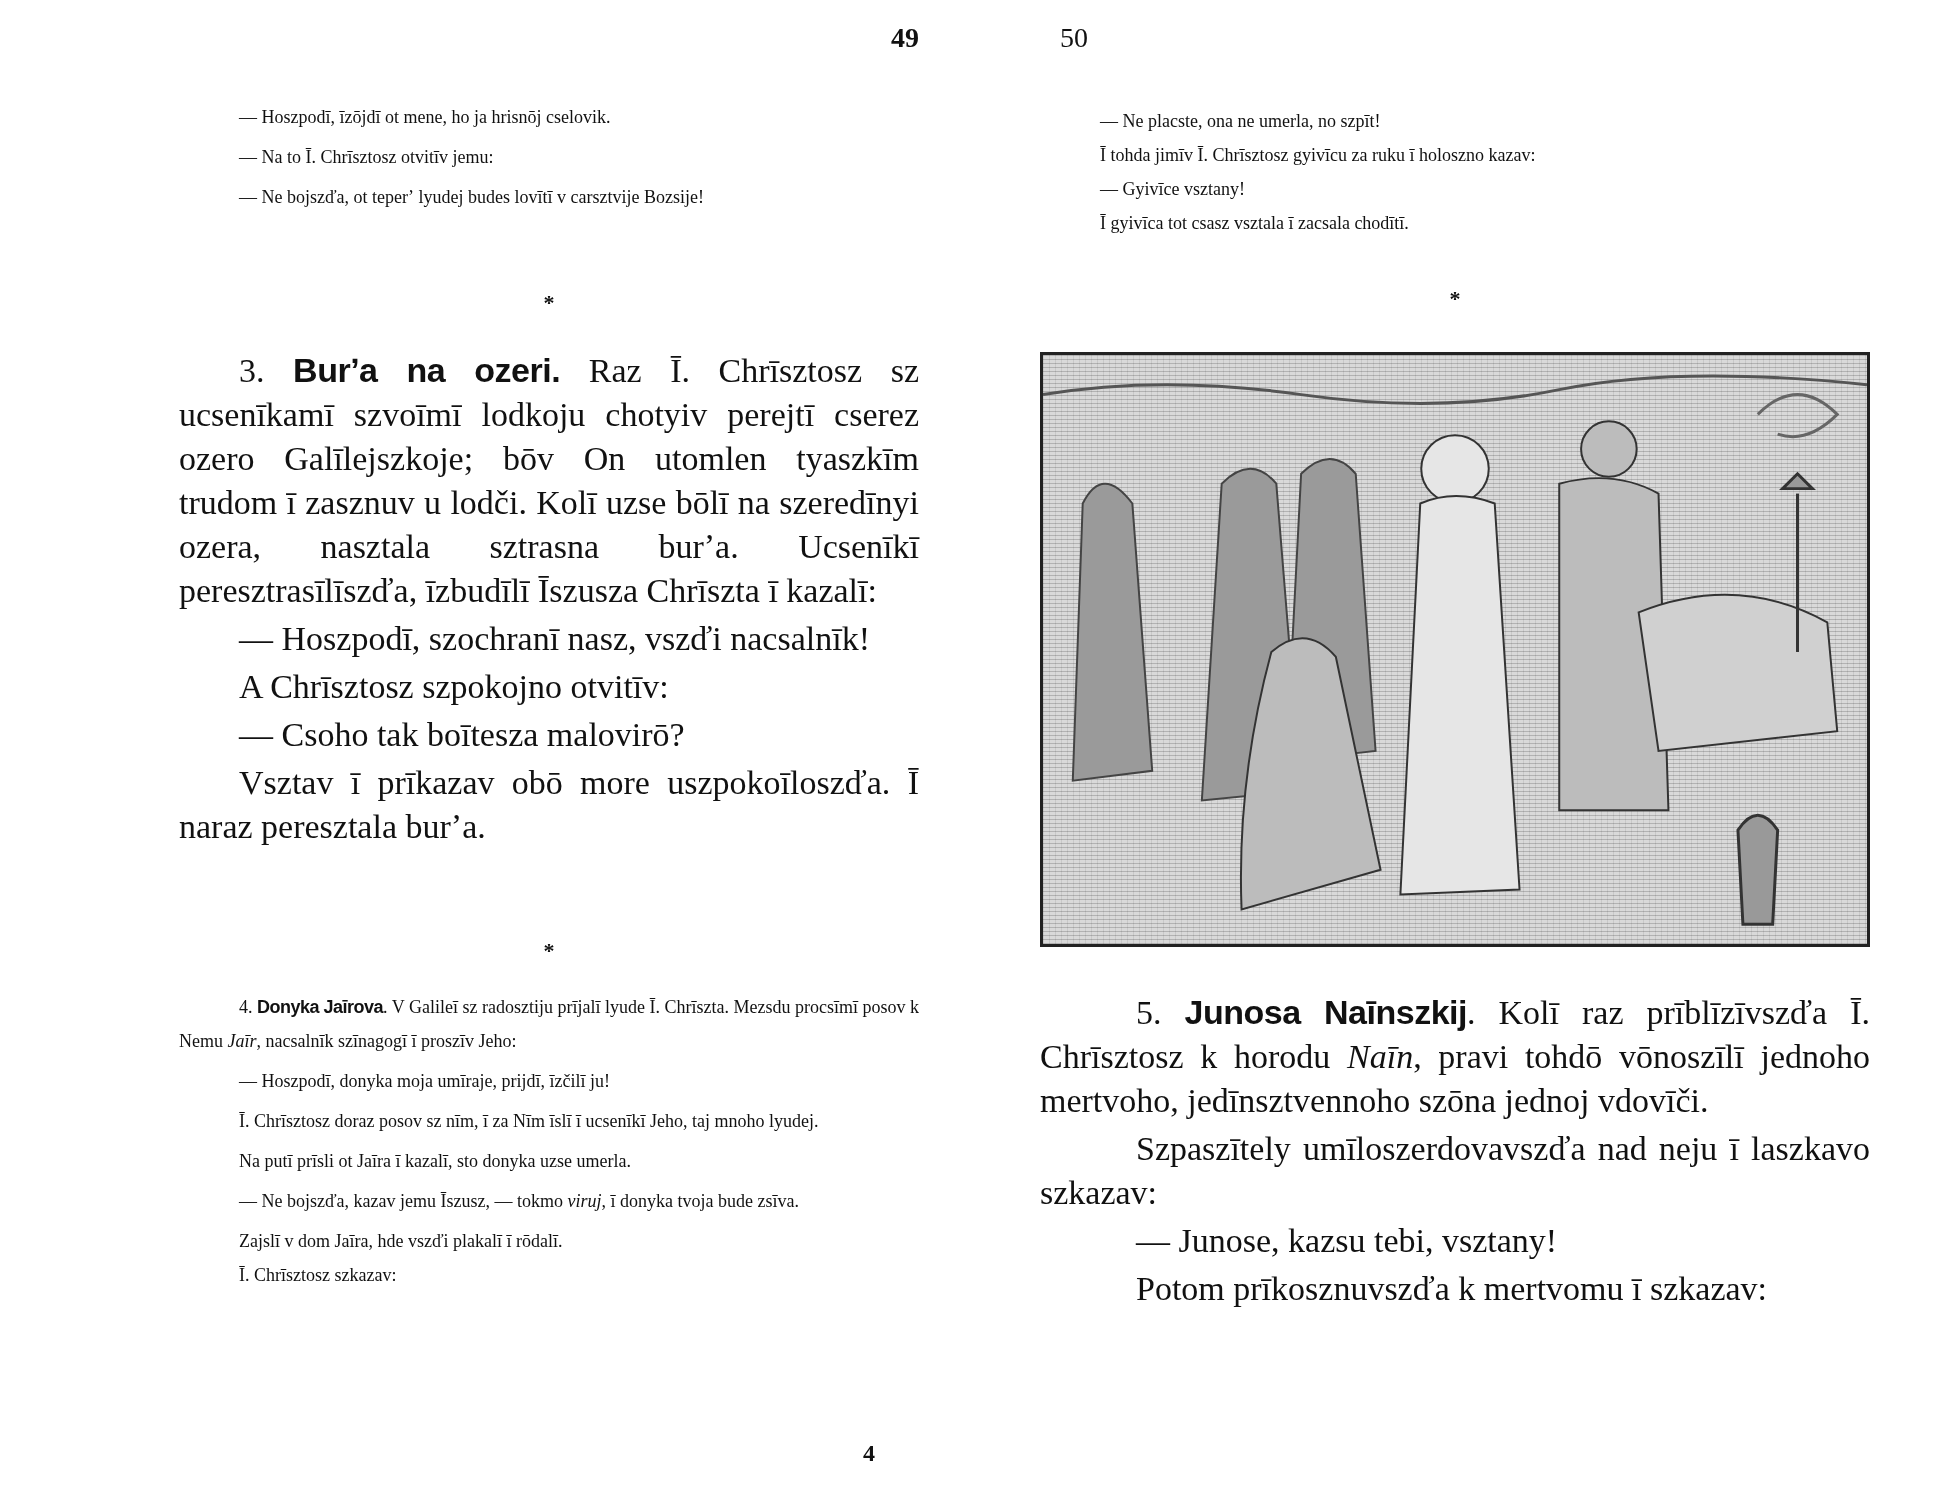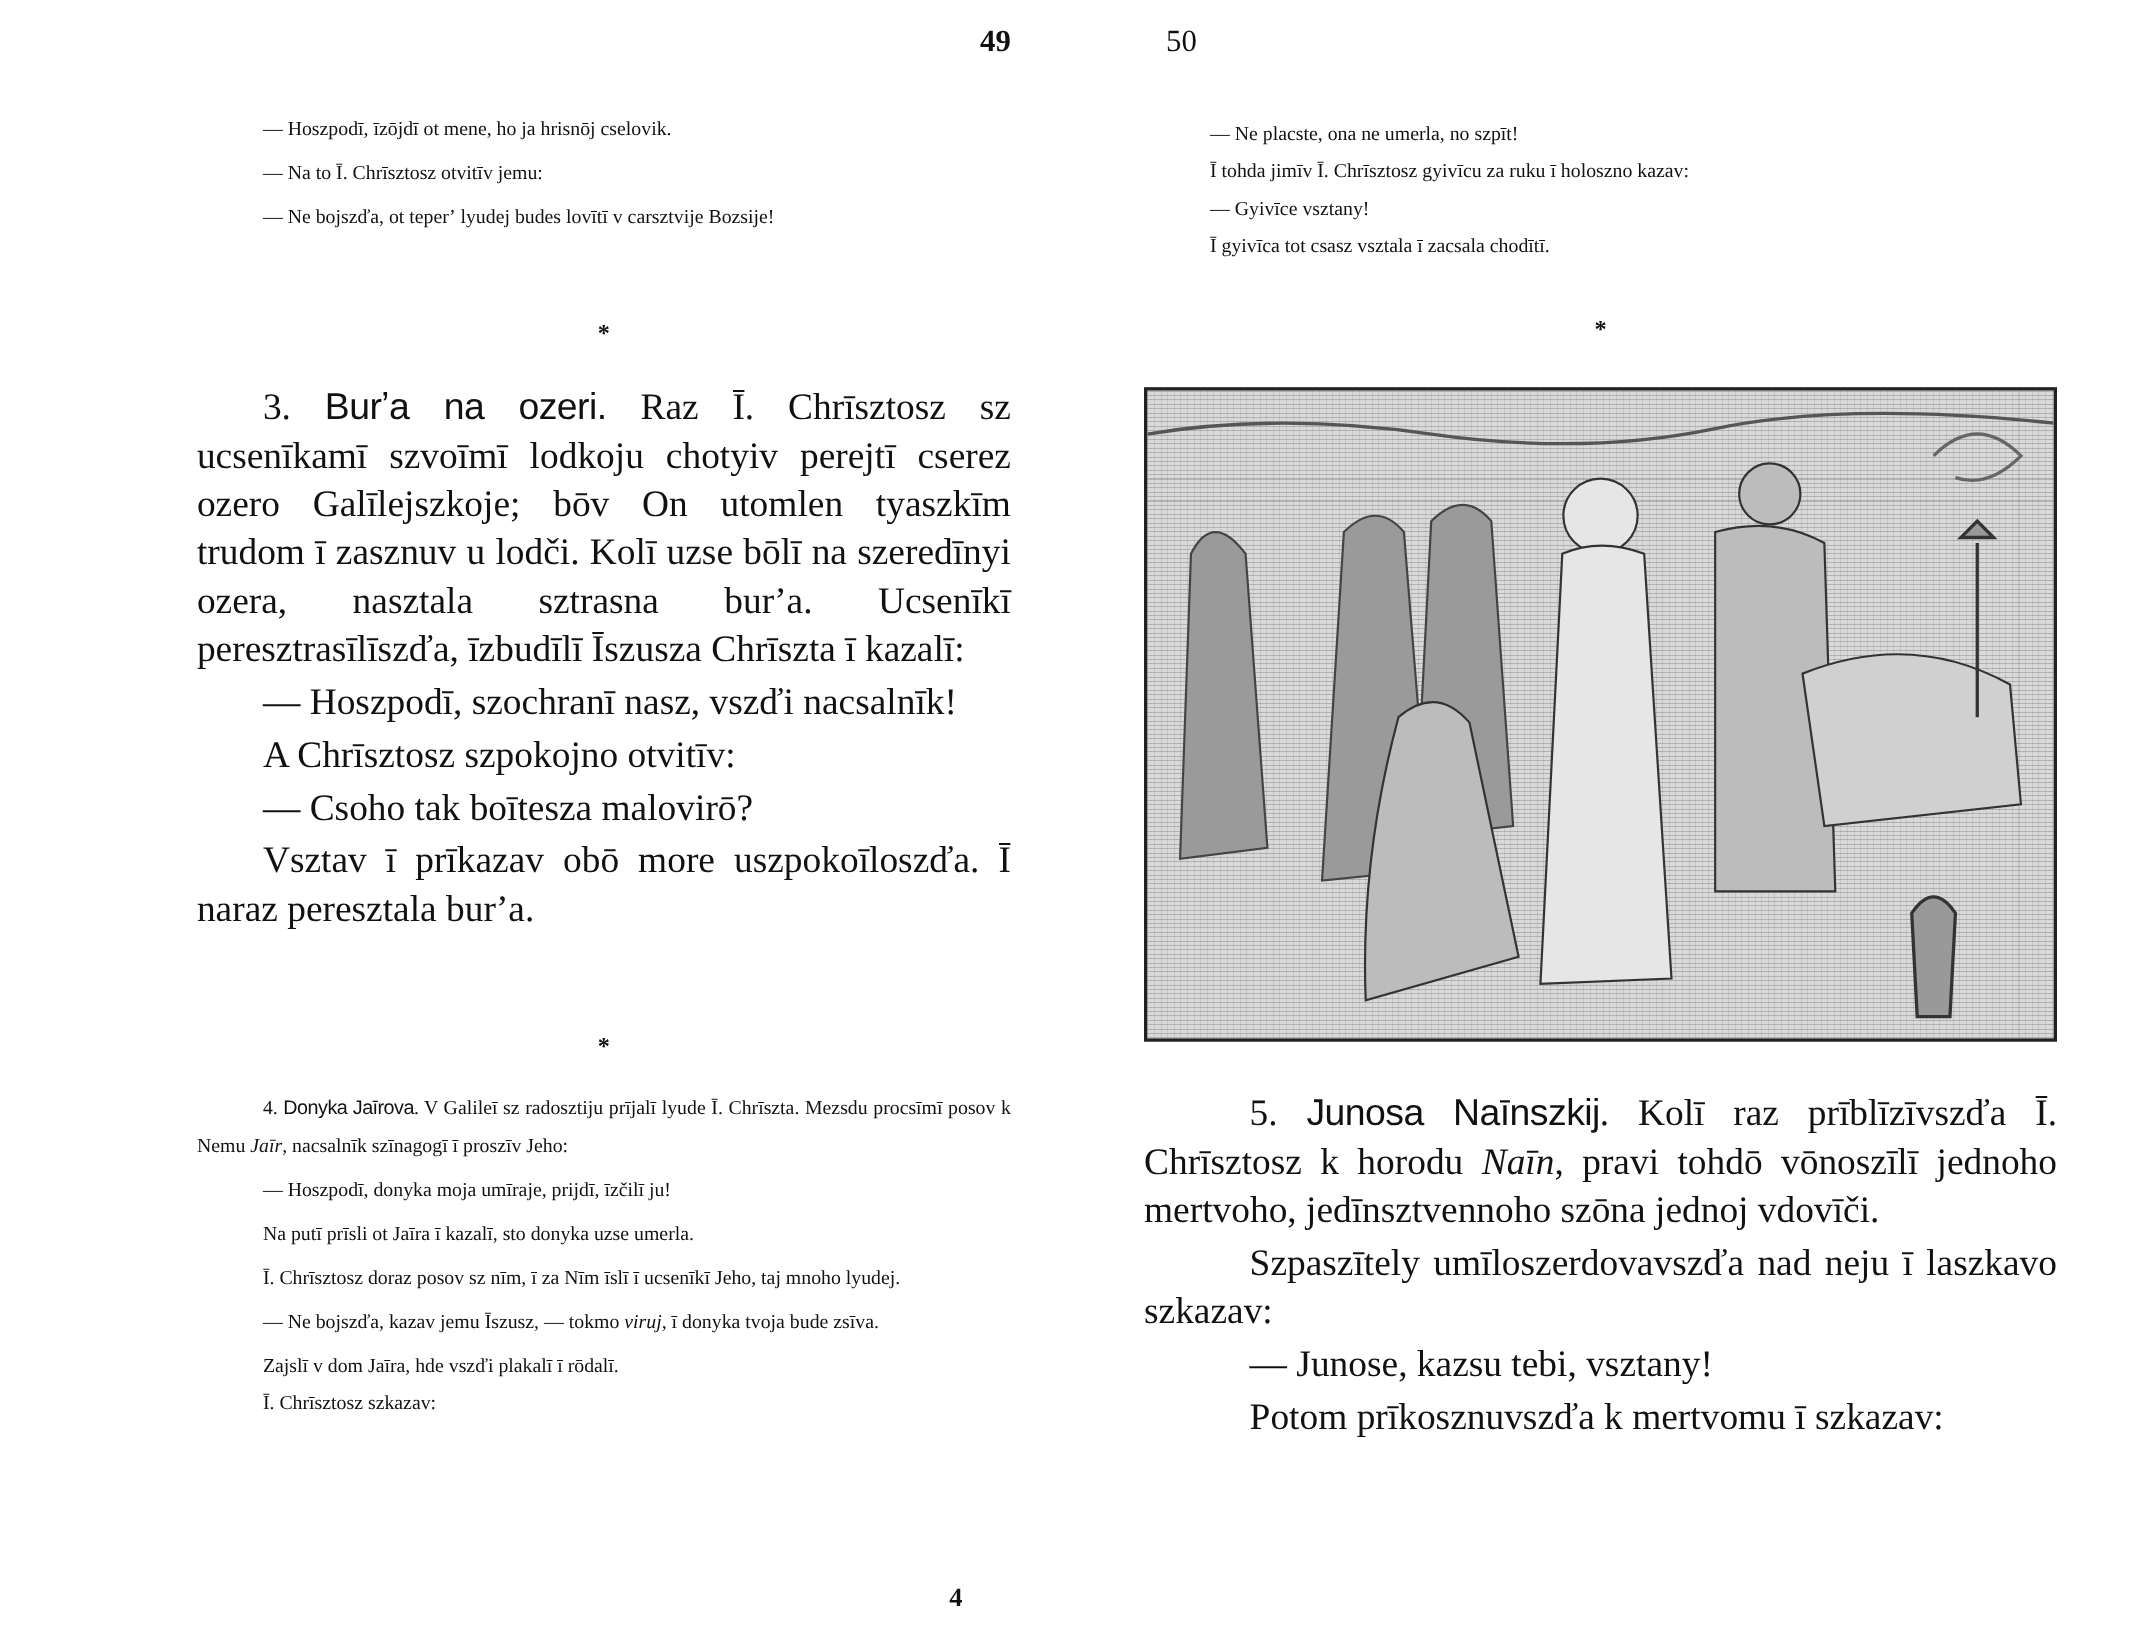--- a/index.html
+++ b/index.html
@@ -9,21 +9,21 @@
   .page-right { left: 1040px; width: 830px; }
   .folio { position: absolute; top: 22px; font-size: 28px; }
   .folio-left { right: 0; font-weight: bold; }
   .folio-right { left: 20px; }
   .block { position: absolute; left: 0; right: 0; }
   .small p { font-size: 18px; line-height: 34px; margin: 0 0 6px 0; text-align: justify; }
   .large p { font-size: 34px; line-height: 44px; margin: 0 0 4px 0; text-align: justify; }
   .indent { text-indent: 60px; }
   .ind2 { text-indent: 96px; }
   .star { text-align: center; font-size: 22px; font-weight: bold; }
-  .title-bold { font-weight: normal; font-family: "Liberation Sans", "DejaVu Sans", sans-serif; letter-spacing: -0.5px; }
+  .title-bold { font-weight: bold; font-family: "Liberation Sans", "DejaVu Sans", sans-serif; letter-spacing: -0.5px; }
   .it { font-style: italic; font-weight: normal; }
   .sig { position: absolute; font-weight: bold; font-size: 24px; }
   .engraving { position: absolute; left: 0; top: 352px; width: 830px; height: 595px; border: 3px solid #222; box-sizing: border-box; background:
       repeating-linear-gradient(0deg, rgba(0,0,0,0.18) 0 1px, transparent 1px 4px),
       repeating-linear-gradient(90deg, rgba(0,0,0,0.08) 0 1px, transparent 1px 6px),
       #d9d9d9; overflow: hidden; }
   .engraving svg { width: 100%; height: 100%; display: block; }
 </style>
 </head>
 <body>
@@ -52,22 +52,22 @@
   </div>
 
   <div class="block star" style="top:938px;">*</div>
 
   <div class="block small" style="top:990px;">
     <p class="indent">
       <span>4.</span>
       <span class="title-bold">Donyka Jaīrova</span><span>. V Galileī sz radosztiju prījalī lyude Ī. Chrīszta. Mezsdu procsīmī posov k Nemu </span><span class="it">Jaīr</span><span>, nacsalnīk szīnagogī ī proszīv Jeho:</span>
     </p>
     <p class="indent">— Hoszpodī, donyka moja umīraje, prijdī, īzčilī ju!</p>
+    <p class="indent">Ī. Chrīsztosz doraz posov sz nīm, ī za Nīm īslī ī ucsenīkī Jeho, taj mnoho lyudej.</p>
     <p class="indent">Na putī prīsli ot Jaīra ī kazalī, sto donyka uzse umerla.</p>
-    <p class="indent">Ī. Chrīsztosz doraz posov sz nīm, ī za Nīm īslī ī ucsenīkī Jeho, taj mnoho lyudej.</p>
     <p class="indent"><span>— Ne bojszďa, kazav jemu Īszusz, — tokmo </span><span class="it">viruj</span><span>, ī donyka tvoja bude zsīva.</span></p>
     <p class="indent" style="margin-bottom:0">Zajslī v dom Jaīra, hde vszďi plakalī ī rōdalī.</p>
     <p class="indent">Ī. Chrīsztosz szkazav:</p>
   </div>
 
   <div class="sig" style="top:1440px; right:44px;">4</div>
 </div>
 
 <div class="page page-right">
   <div class="folio folio-right">50</div>

